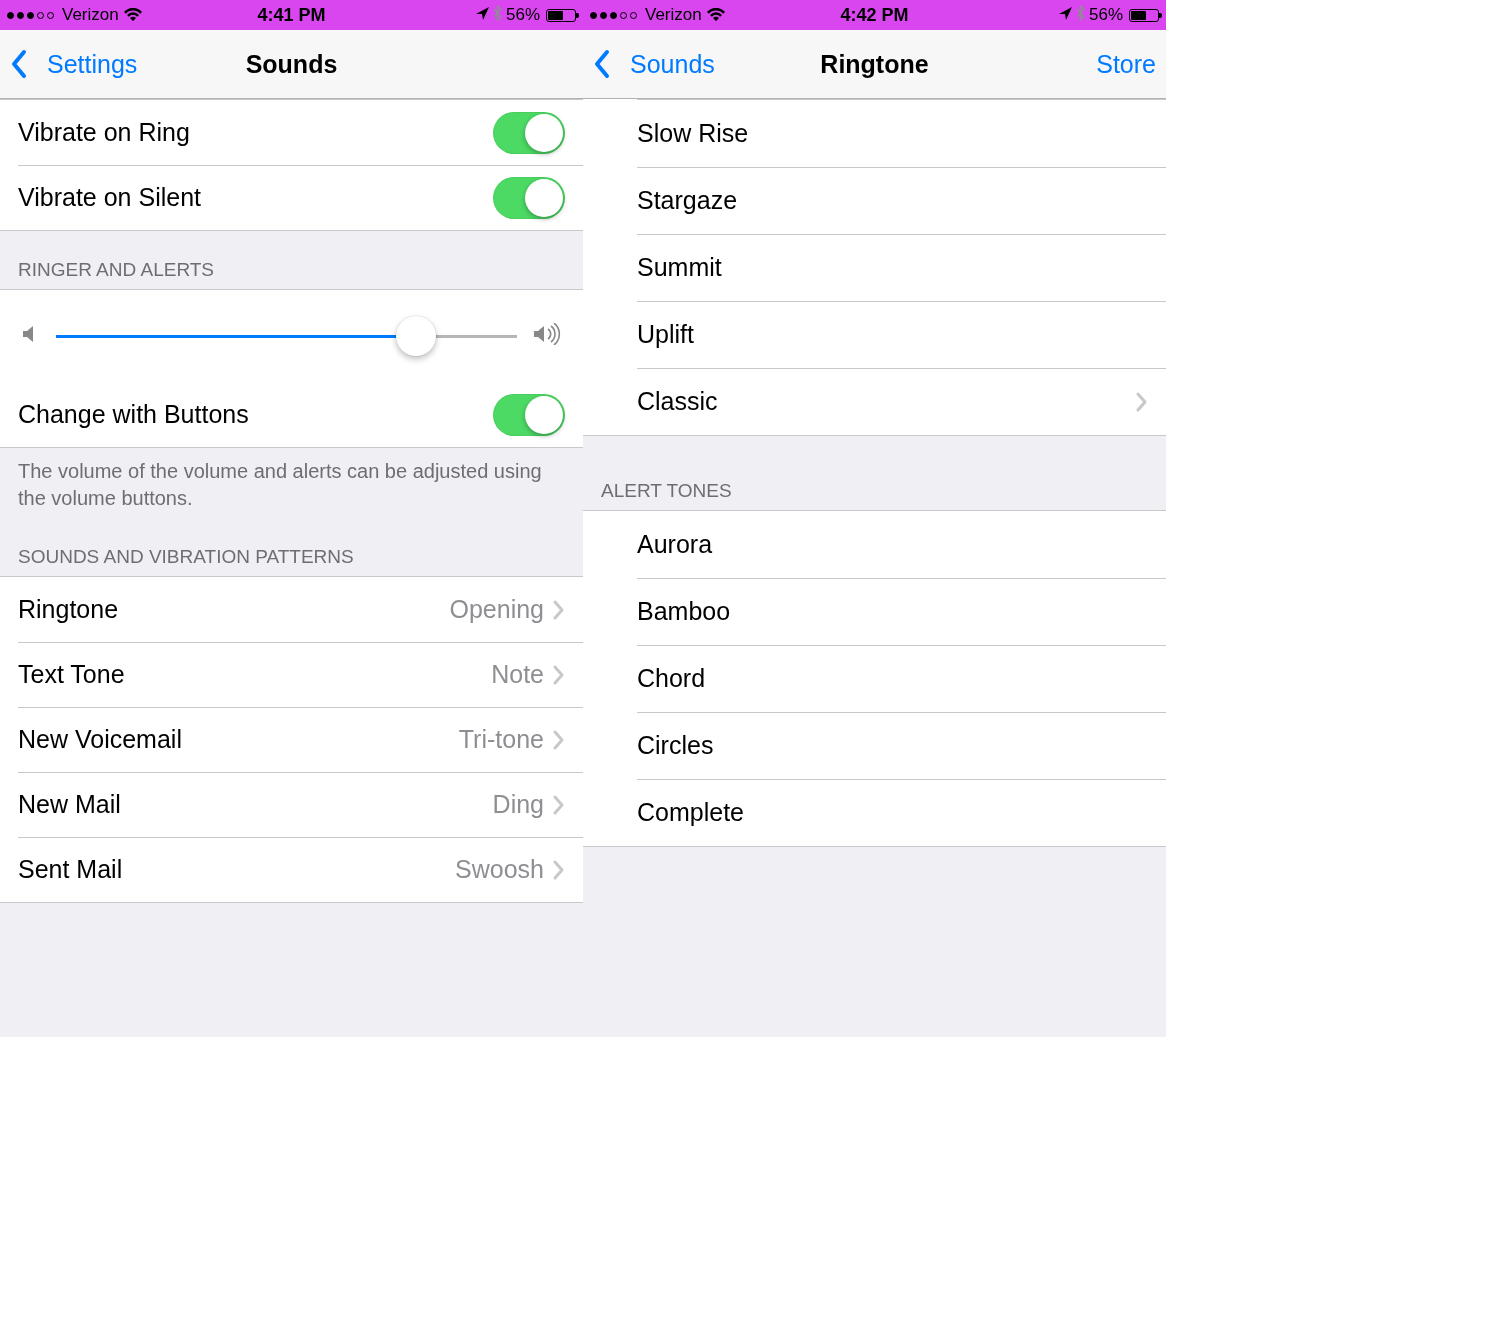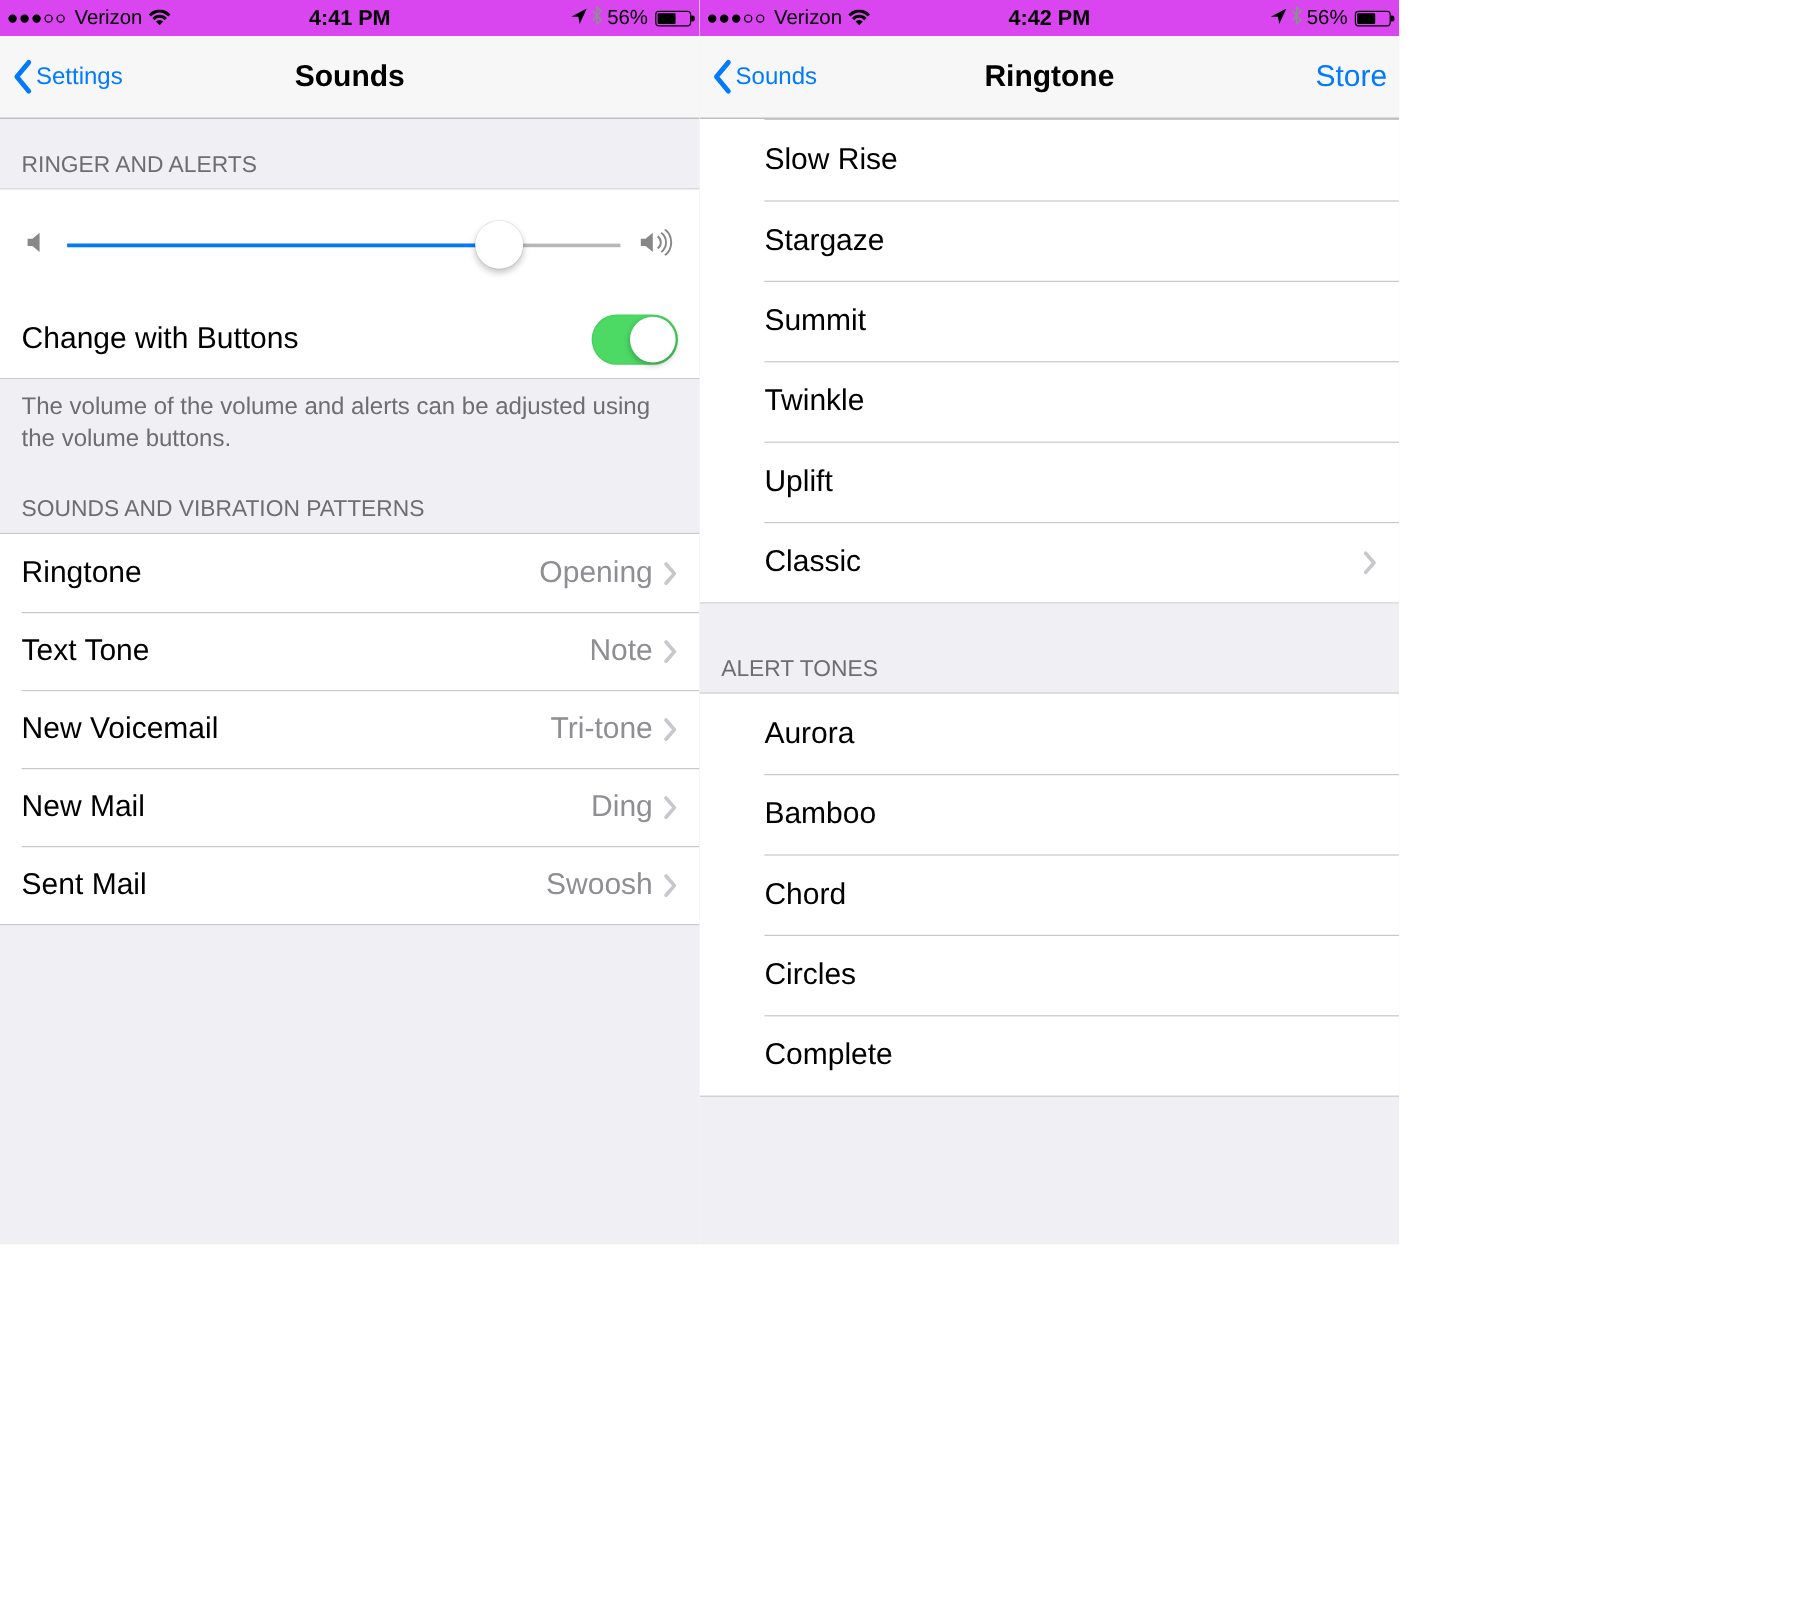--- a/index.html
+++ b/index.html
@@ -54,22 +54,22 @@
   .nav-bar {
     height: 69px;
     background: #f7f7f8;
     border-bottom: 1px solid #b2b2b4;
     display: flex;
     align-items: center;
     padding: 0 10px;
     position: relative;
   }
   .nav-back {
-    display: flex; align-items: center; gap: 2px;
-    color: #007aff; font-size: 20px;
+    display: flex; align-items: center; gap: 19px;
+    color: #007aff; font-size: 25px;
   }
   .nav-back svg { stroke: #007aff; }
   .nav-title {
     position: absolute; left: 0; right: 0; text-align: center; font-weight: 600; font-size: 25px; color: #000;
     pointer-events:none;
   }
   .nav-right {
     margin-left: auto; color: #007aff; font-size: 25px;
   }
 
@@ -207,20 +207,34 @@
     <div class="nav-back">
       <svg width="18" height="30" viewBox="0 0 18 30" fill="none" stroke-width="4" stroke-linecap="round" stroke-linejoin="round">
           <path d="M14 3 L4 15 L14 27"></path>
         </svg>
       <span>Settings</span>
     </div>
     <div class="nav-title">Sounds</div>
   </div>
 
   <div class="content">
+    <div class="group">
+      <div class="row">
+        <span class="row-label">Vibrate on Ring</span>
+        <span class="toggle">
+            <span class="toggle-knob"></span>
+          </span>
+      </div>
+      <div class="row">
+        <span class="row-label">Vibrate on Silent</span>
+        <span class="toggle">
+            <span class="toggle-knob"></span>
+          </span>
+      </div>
+    </div>
 
     <div class="section-header">Ringer and Alerts</div>
     <div class="group">
       <div class="slider-row">
         <span class="speaker-icon">
           <svg width="18" height="22" viewBox="0 0 18 22">
               <path d="M1 8 H5 L11 3 V19 L5 14 H1 Z" fill="#888"></path>
             </svg>
         </span>
         <div class="slider-track-wrap">
@@ -347,23 +361,20 @@
         <div class="row short">
           <span class="row-label">Slow Rise</span>
         </div>
         <div class="row short">
           <span class="row-label">Stargaze</span>
         </div>
         <div class="row short">
           <span class="row-label">Summit</span>
         </div>
         <div class="row short">
-          <span class="row-label">Twinkle</span>
-        </div>
-        <div class="row short">
           <span class="row-label">Uplift</span>
         </div>
         <div class="row short">
           <span class="row-label">Classic</span>
           <span class="chevron" style="margin-left:auto">
             <svg width="13" height="22" viewBox="0 0 13 22" fill="none" stroke="#c7c7cc" stroke-width="3" stroke-linecap="round" stroke-linejoin="round">
               <path d="M3 3 L10 11 L3 19"></path>
             </svg>
           </span>
         </div>

